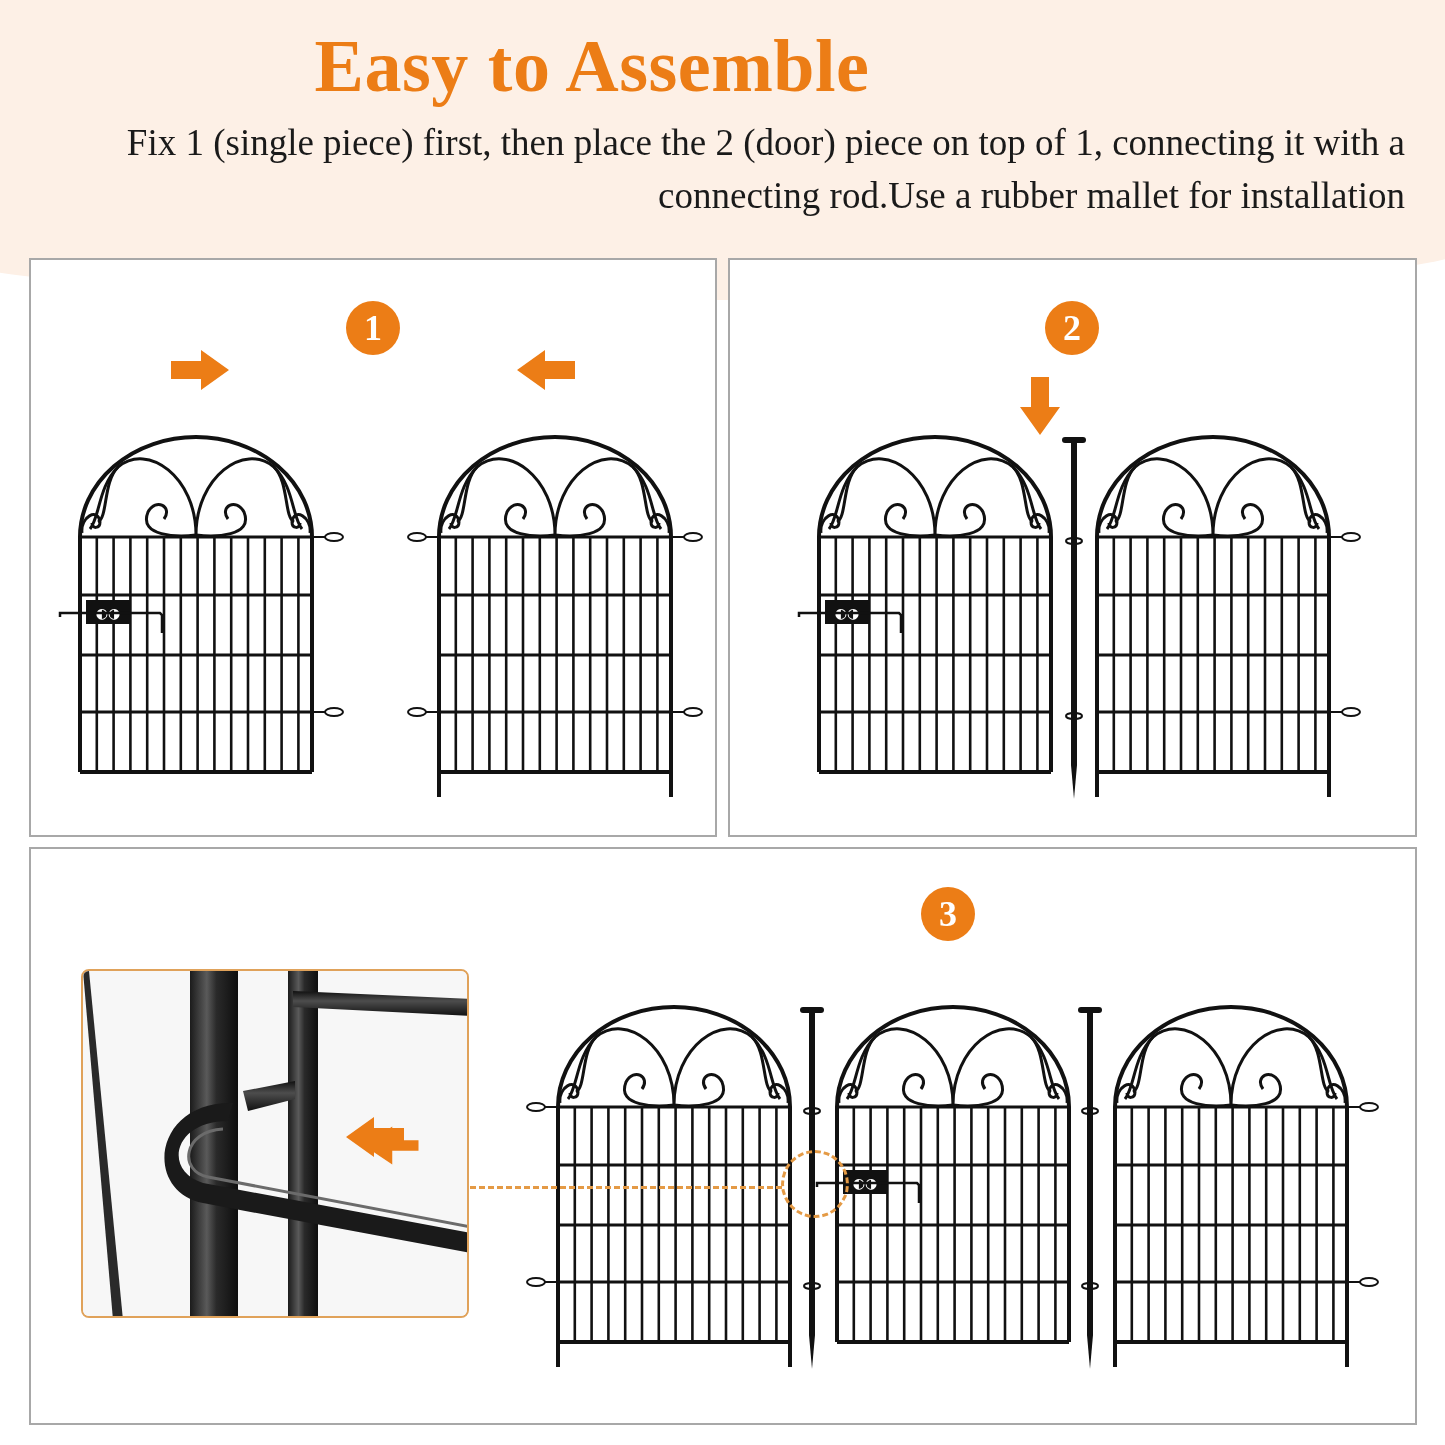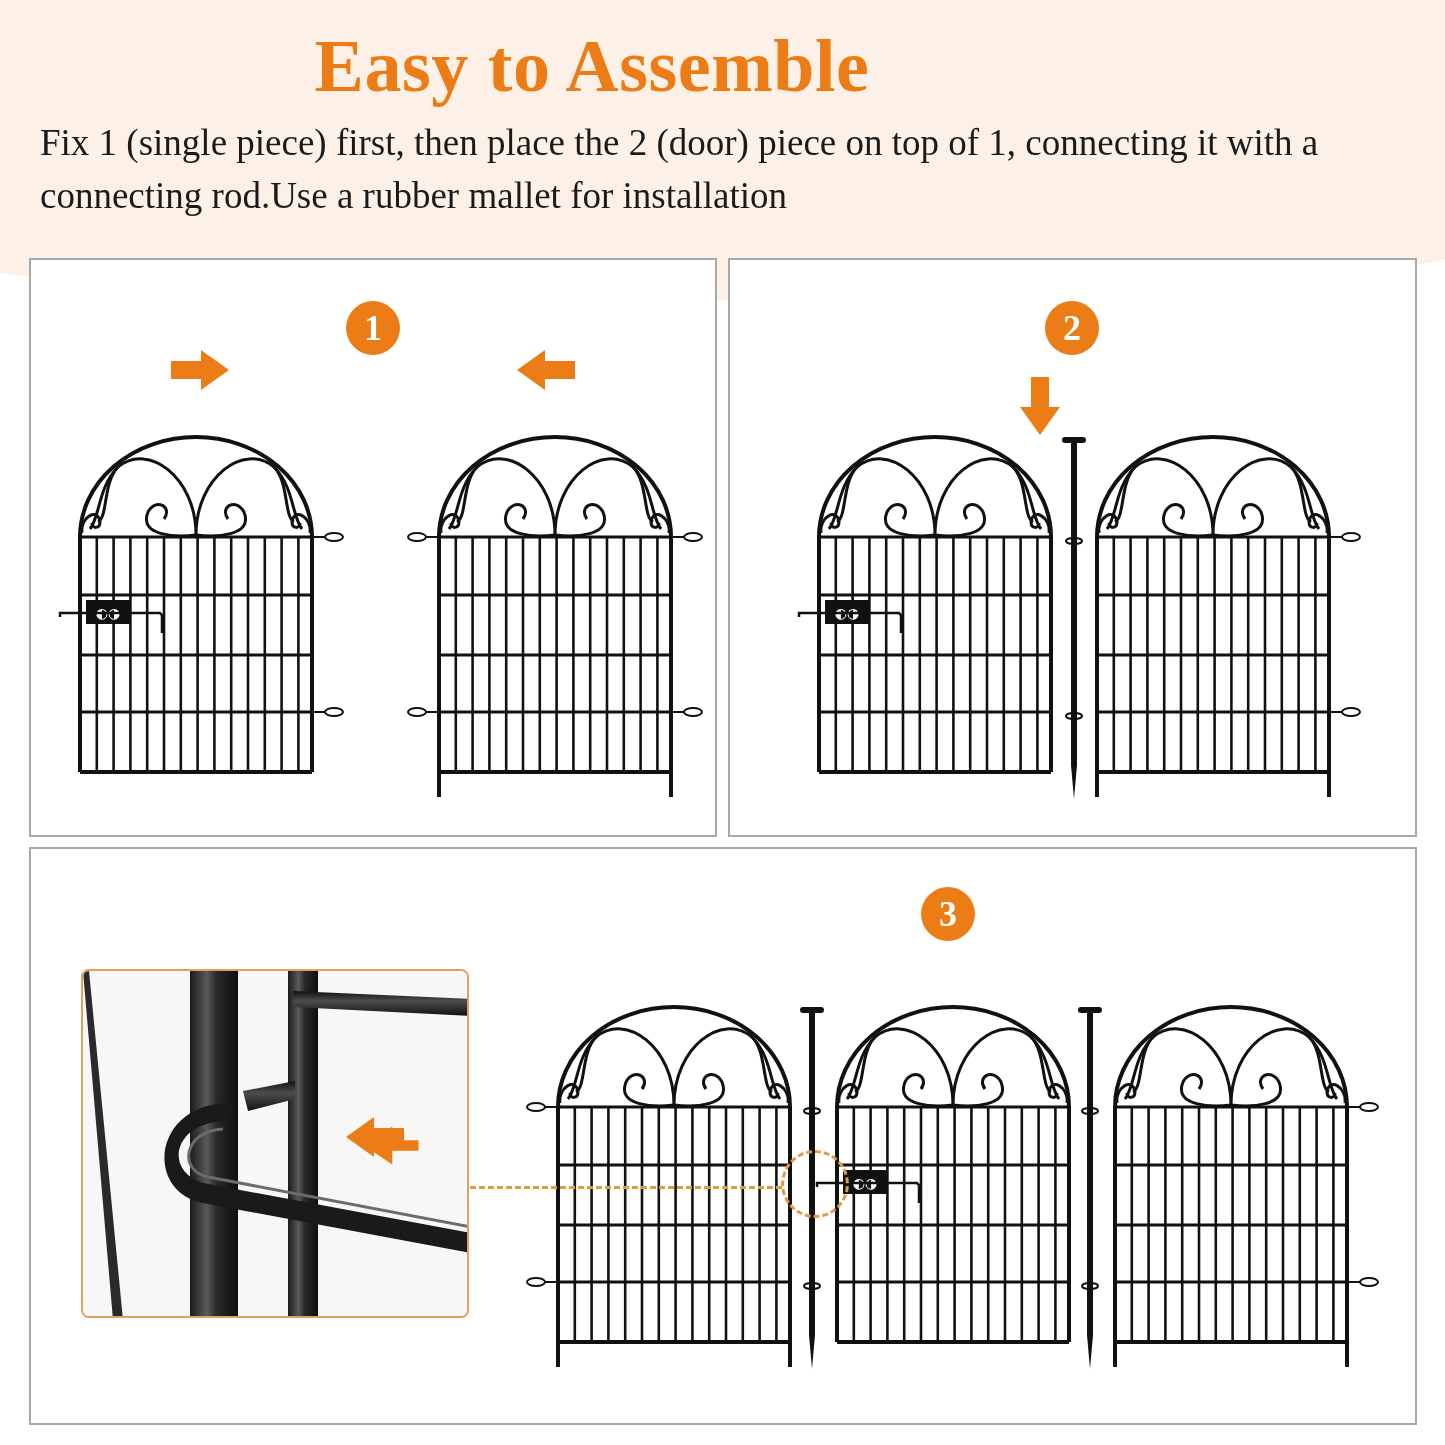--- a/index.html
+++ b/index.html
@@ -1,19 +1,19 @@
 <!DOCTYPE html>
 <html><head>
 <meta charset="utf-8">
 <style>
   html,body{margin:0;padding:0;background:#ffffff;}
   body{width:1445px;height:1445px;position:relative;overflow:hidden;font-family:"Liberation Serif","DejaVu Serif",serif;}
   .header-bg{position:absolute;left:-40px;top:-40px;width:1525px;height:340px;background:#fdf0e6;border-radius:0 0 50% 50% / 0 0 60px 40px;}
   .title{position:absolute;left:0;top:24px;width:1184px;text-align:center;color:#ec7d16;font-weight:bold;font-size:74px;line-height:84px;letter-spacing:0.5px;}
-  .subtitle{position:absolute;left:40px;top:116px;width:1365px;text-align:left;color:#1a1a1a;font-size:37px;line-height:53px;}
+  .subtitle{position:absolute;left:40px;top:116px;width:1365px;text-align:right;color:#1a1a1a;font-size:37px;line-height:53px;}
   .panel{position:absolute;background:#ffffff;border:2px solid #a8a8a8;box-sizing:border-box;}
   .p1{left:29px;top:258px;width:688px;height:579px;}
   .p2{left:728px;top:258px;width:689px;height:579px;}
   .p3{left:29px;top:847px;width:1388px;height:578px;}
   .badge{position:absolute;width:54px;height:54px;border-radius:50%;background:#ec7d16;color:#fff;font-weight:bold;font-size:36px;line-height:54px;text-align:center;}
   .arrow{position:absolute;}
   svg.gate{position:absolute;overflow:visible;}
   .photo{position:absolute;left:81px;top:969px;width:388px;height:349px;border:2px solid #e0a25a;border-radius:8px;box-sizing:border-box;background:#f6f6f6;overflow:hidden;}
   .dashline{position:absolute;left:470px;top:1186px;width:312px;border-top:3px dashed #e49a45;}
   .dashcircle{position:absolute;left:781px;top:1150px;width:68px;height:68px;border:3px dashed #e49a45;border-radius:50%;box-sizing:border-box;}

